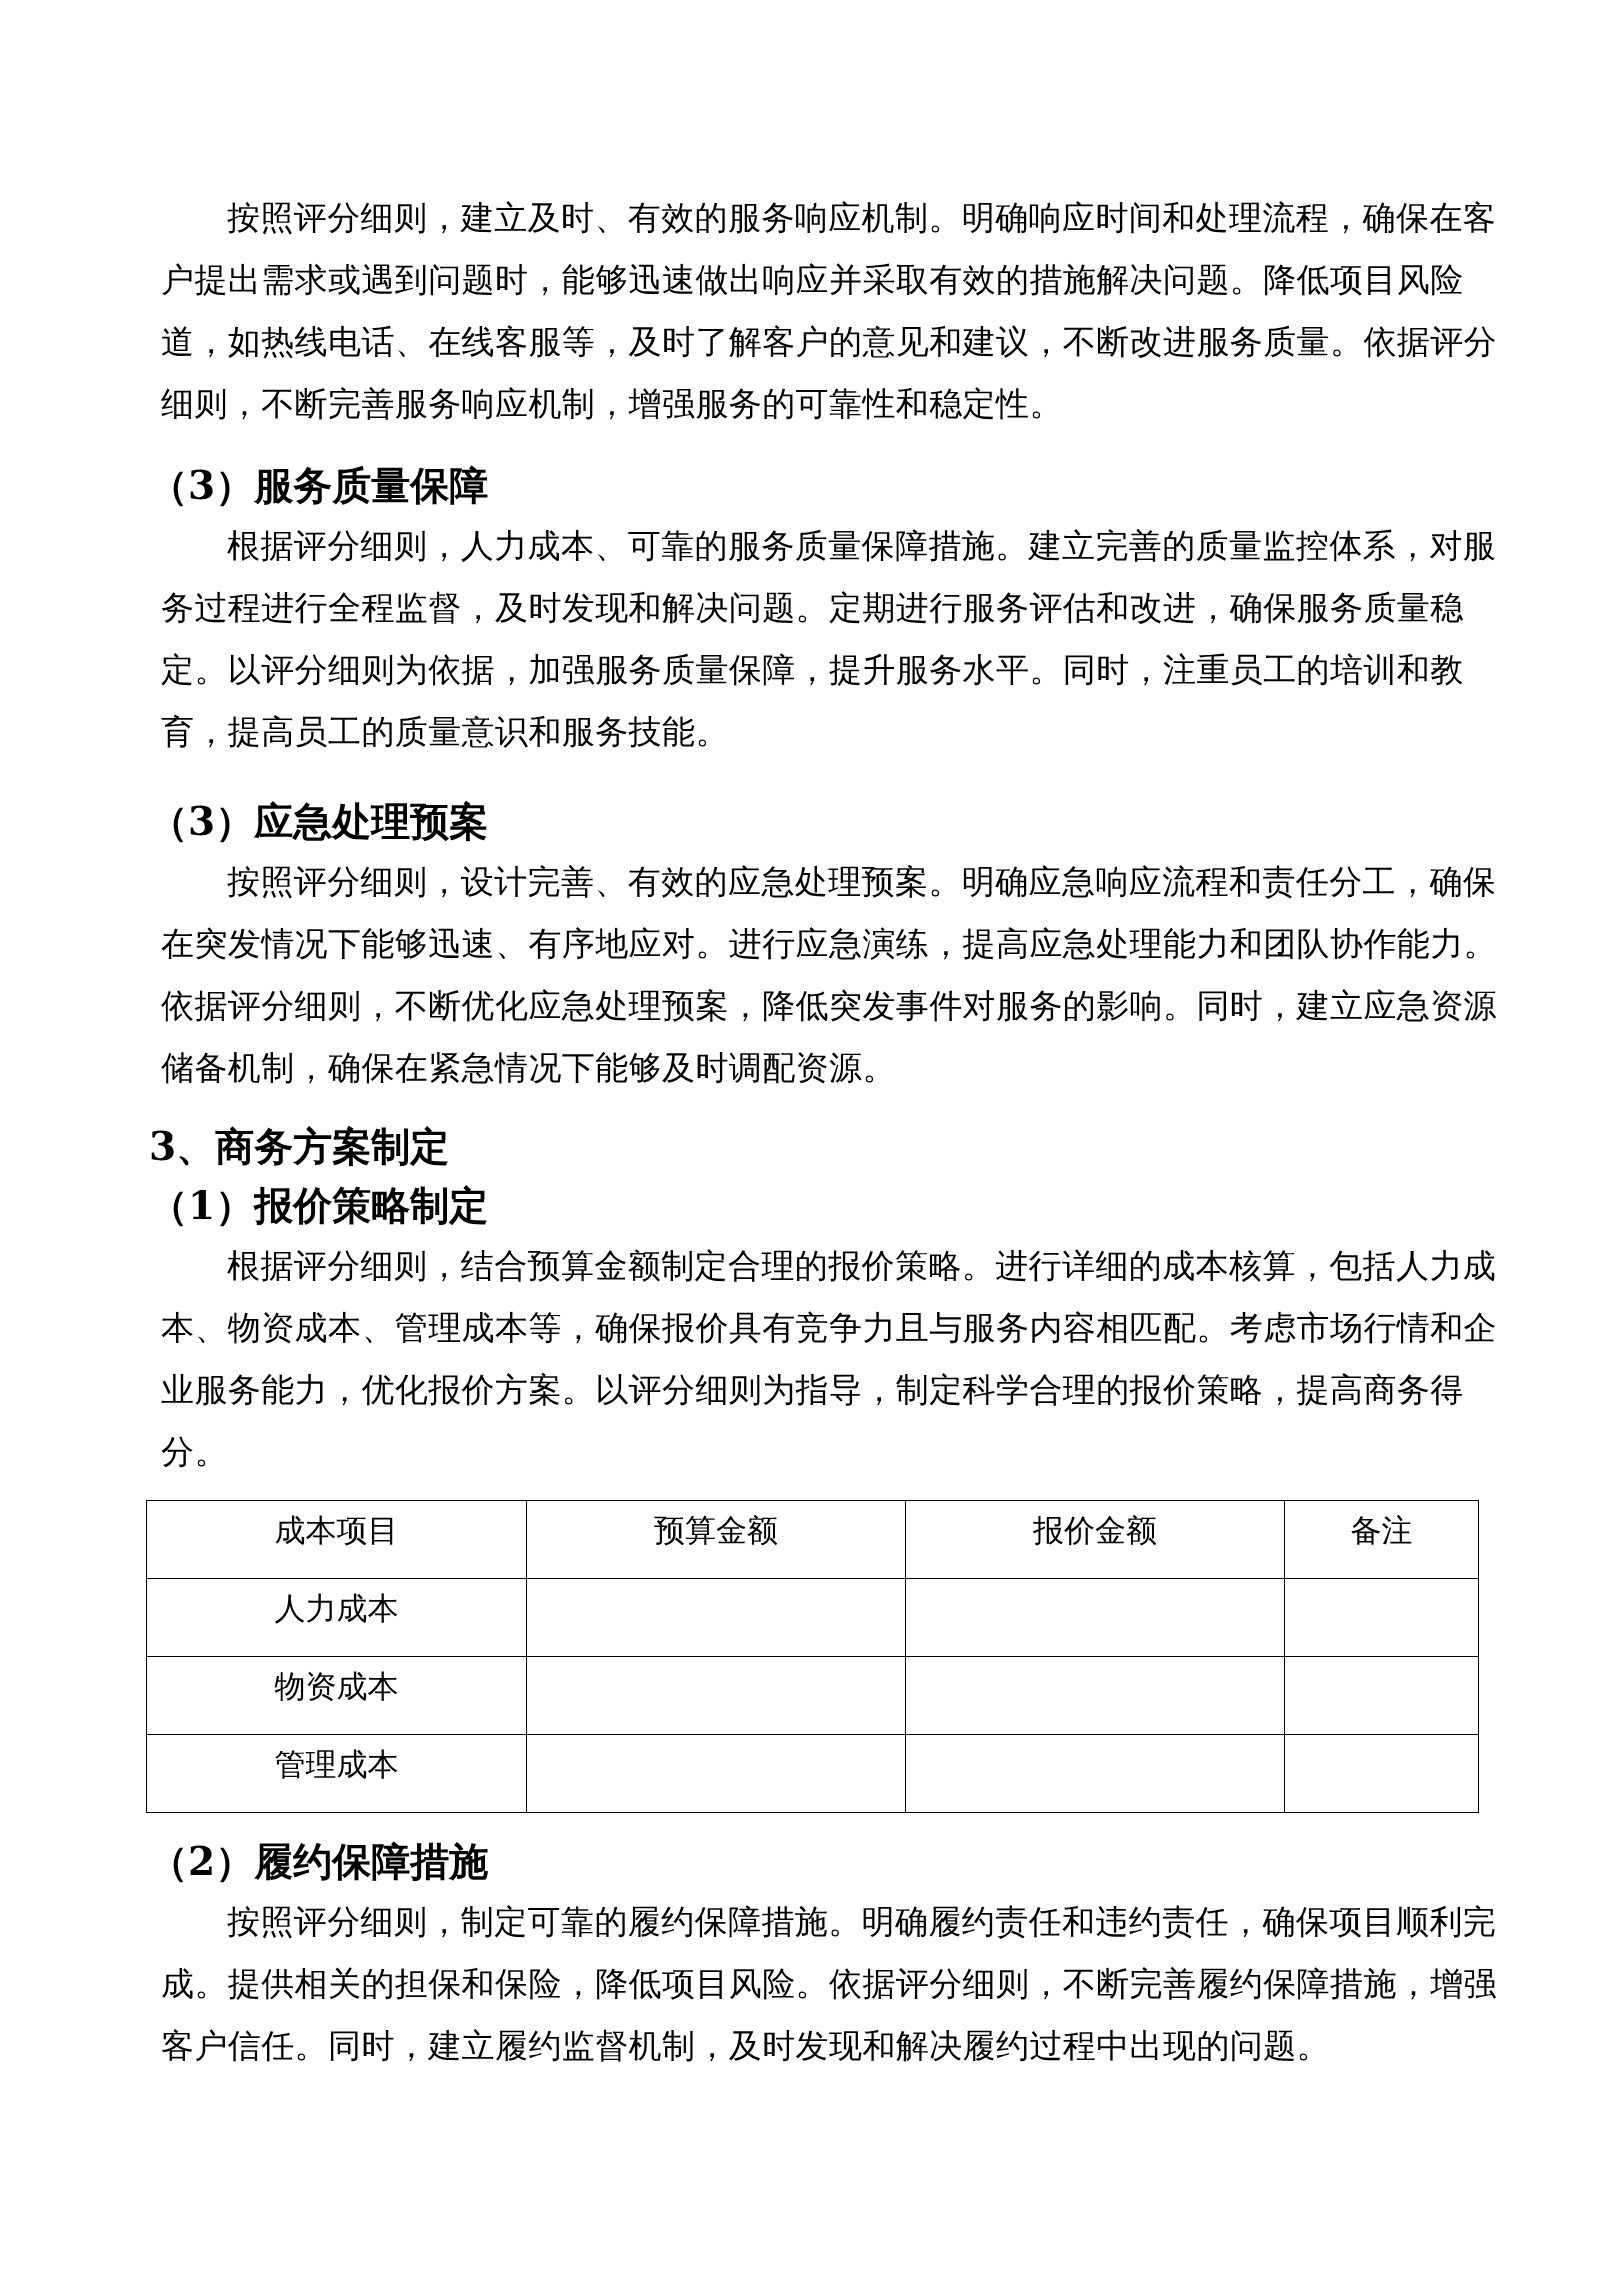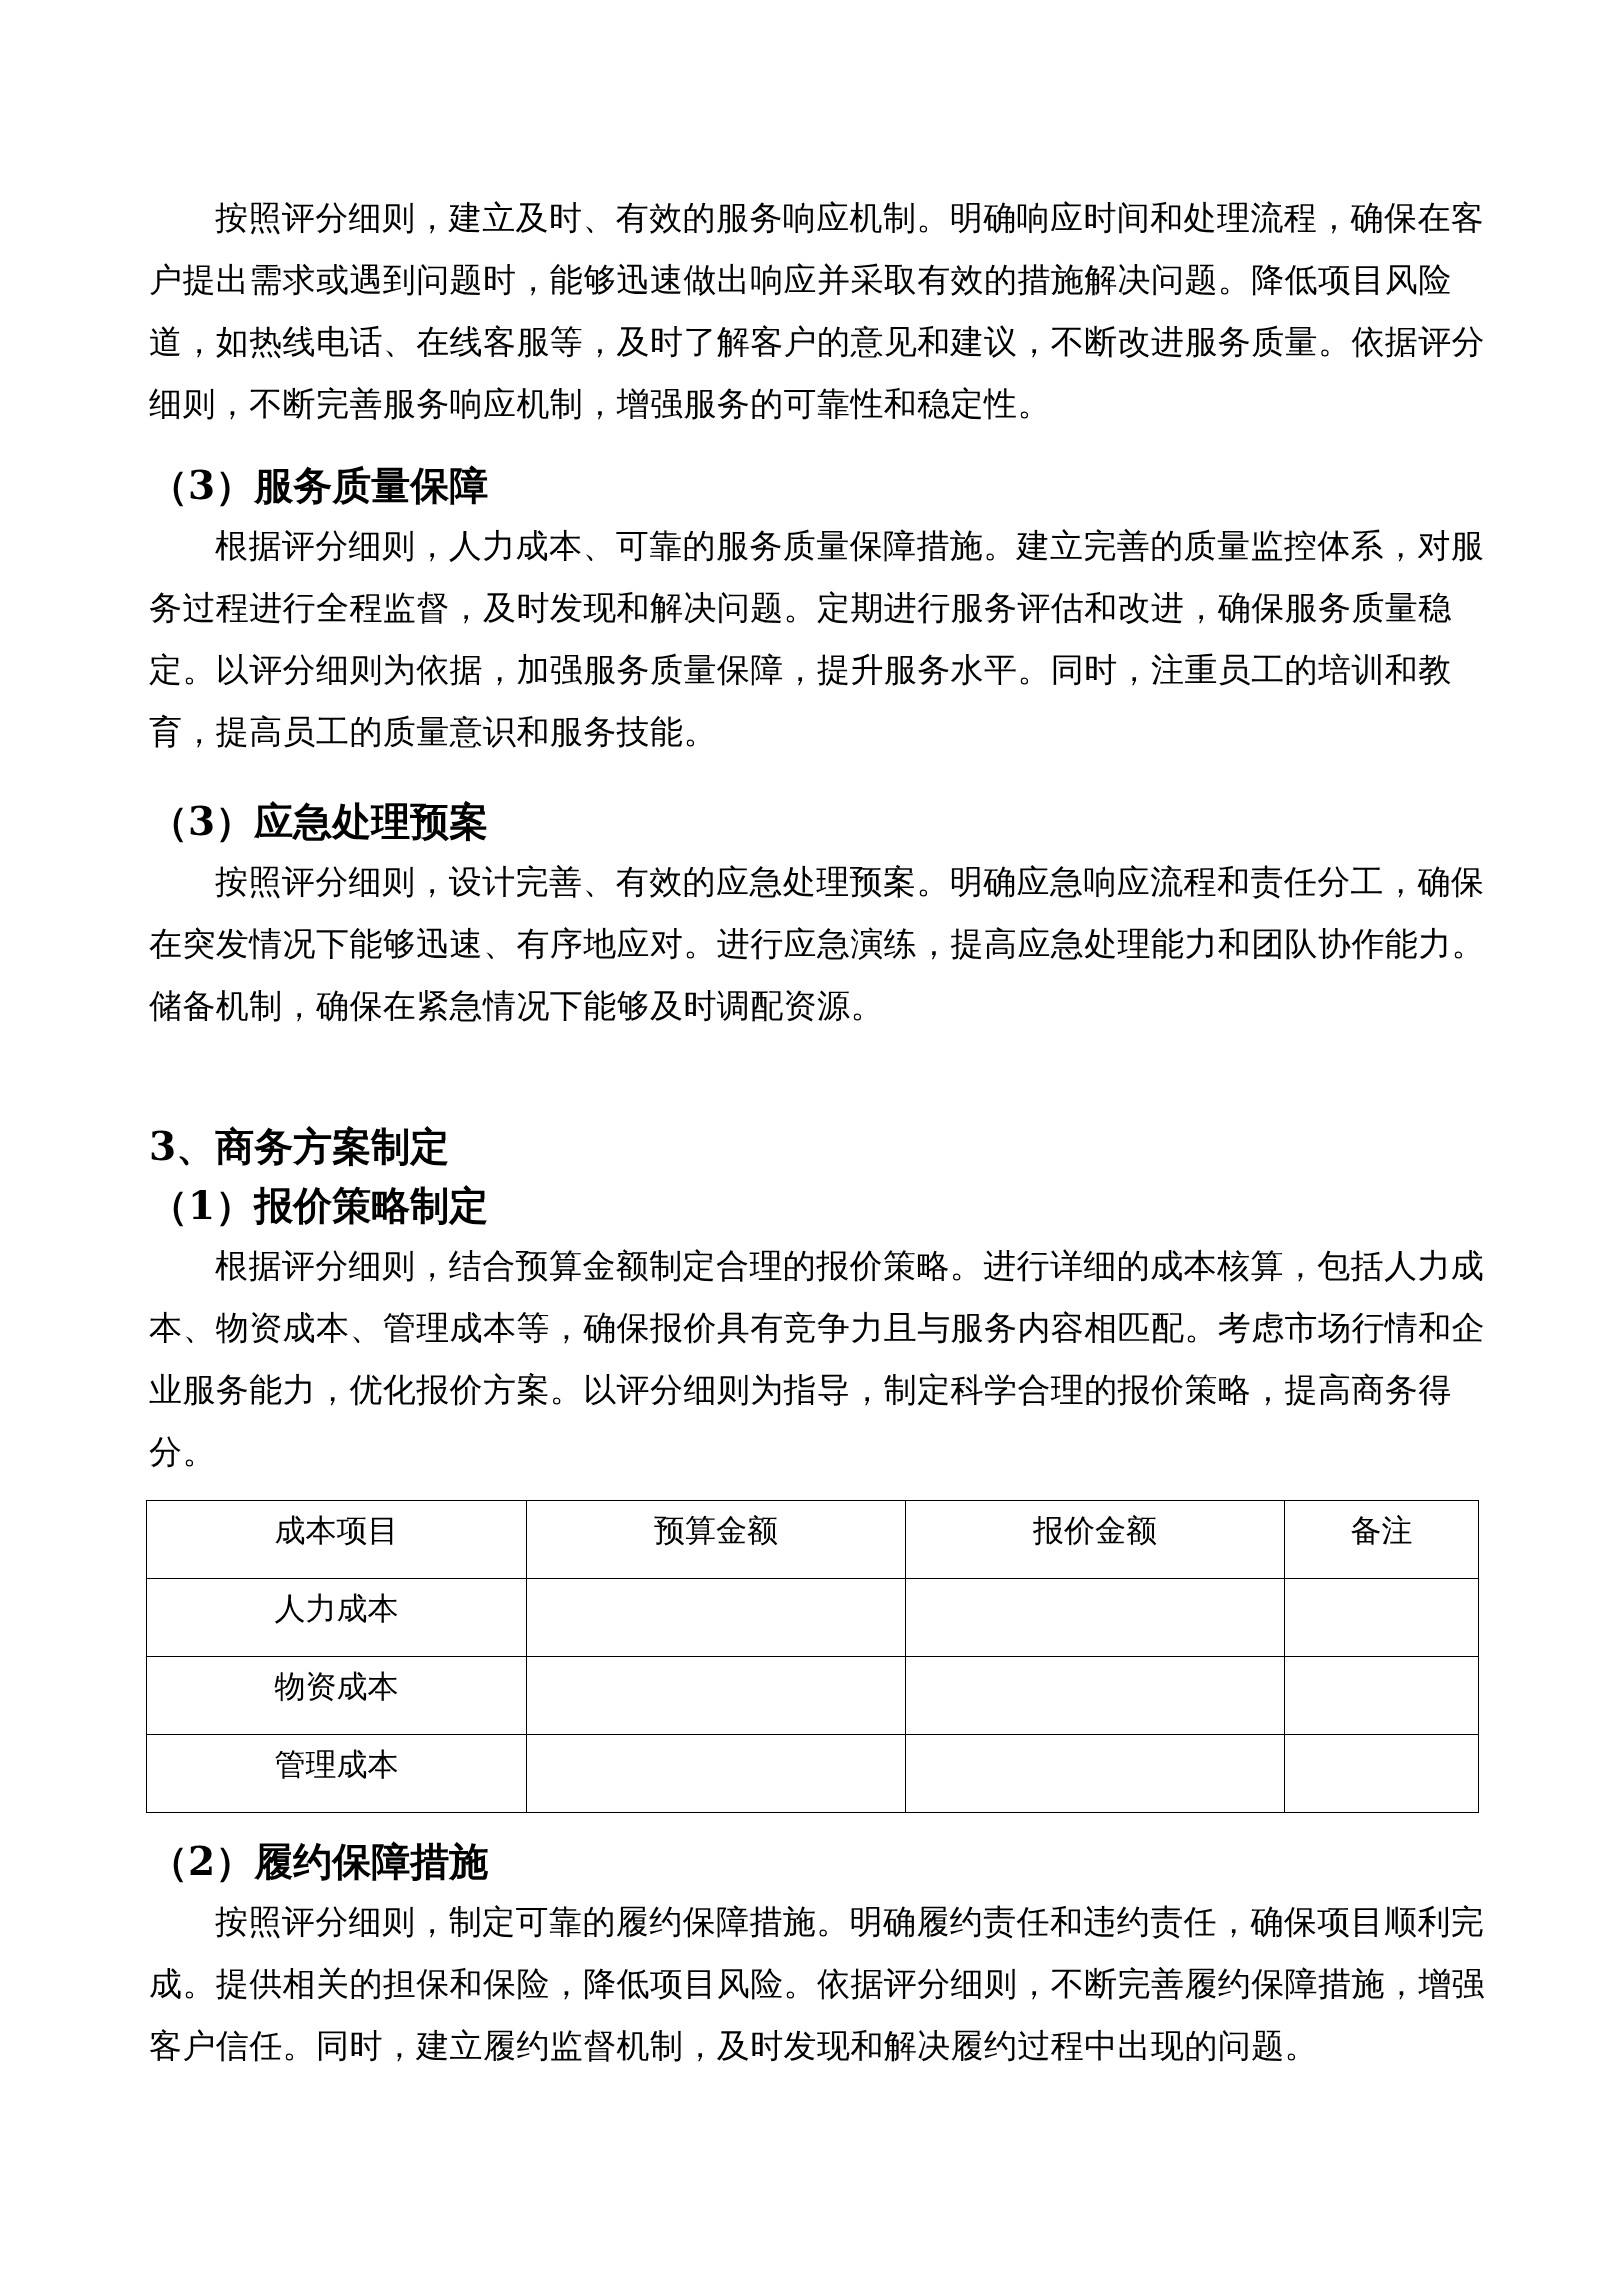--- a/index.html
+++ b/index.html
@@ -1,19 +1,19 @@
 <!DOCTYPE html>
 <html style="font-size:10.5px"><head>
 <meta charset="utf-8">
 <style>
   html, body { margin: 0; padding: 0; background: #ffffff; }
   body { width: 1623px; height: 2295px; position: relative; overflow: hidden;
          font-family: "DejaVu Serif", "Liberation Serif", serif; color: #000000; }
   .blk { position: absolute; left: 149px; width: 1328px; }
-  .line { height: 62px; line-height: 62px; font-size: 33px; white-space: nowrap; letter-spacing: 0.4px; }
+  .line { height: 62px; line-height: 62px; font-size: 33px; white-space: nowrap; letter-spacing: 0.4px; margin-left: 12px; }
   .h { height: 59px; line-height: 59px; font-size: 39px; white-space: nowrap; font-weight: bold; }
   .indent { padding-left: 66px; }
   table.cost { position: absolute; left: 146px; top: 1500px; border-collapse: collapse; table-layout: fixed; width: 1331px; }
   table.cost td { border: 1.6px solid #000; height: 78px; vertical-align: top; text-align: center;
                   font-size: 31px; line-height: 31px; padding: 14.4px 0 0 0; box-sizing: border-box; white-space: nowrap; font-family: Liberation Serif, serif; }
 </style>
 </head>
 <body>
 
 <div class="blk" style="top:187px;">
@@ -28,20 +28,21 @@
   <div class="line indent">根据评分细则，人力成本、可靠的服务质量保障措施。建立完善的质量监控体系，对服</div>
   <div class="line">务过程进行全程监督，及时发现和解决问题。定期进行服务评估和改进，确保服务质量稳</div>
   <div class="line">定。以评分细则为依据，加强服务质量保障，提升服务水平。同时，注重员工的培训和教</div>
   <div class="line">育，提高员工的质量意识和服务技能。</div>
 </div>
 
 <div class="blk" style="top:792px;">
   <div class="h">（3）应急处理预案</div>
   <div class="line indent">按照评分细则，设计完善、有效的应急处理预案。明确应急响应流程和责任分工，确保</div>
   <div class="line">在突发情况下能够迅速、有序地应对。进行应急演练，提高应急处理能力和团队协作能力。</div>
+  <div class="line">依据评分细则，不断优化应急处理预案，降低突发事件对服务的影响。同时，建立应急资源</div>
   <div class="line">储备机制，确保在紧急情况下能够及时调配资源。</div>
 </div>
 
 <div class="blk" style="top:1117px;">
   <div class="h">3、商务方案制定</div>
   <div class="h">（1）报价策略制定</div>
   <div class="line indent">根据评分细则，结合预算金额制定合理的报价策略。进行详细的成本核算，包括人力成</div>
   <div class="line">本、物资成本、管理成本等，确保报价具有竞争力且与服务内容相匹配。考虑市场行情和企</div>
   <div class="line">业服务能力，优化报价方案。以评分细则为指导，制定科学合理的报价策略，提高商务得</div>
   <div class="line">分。</div>

